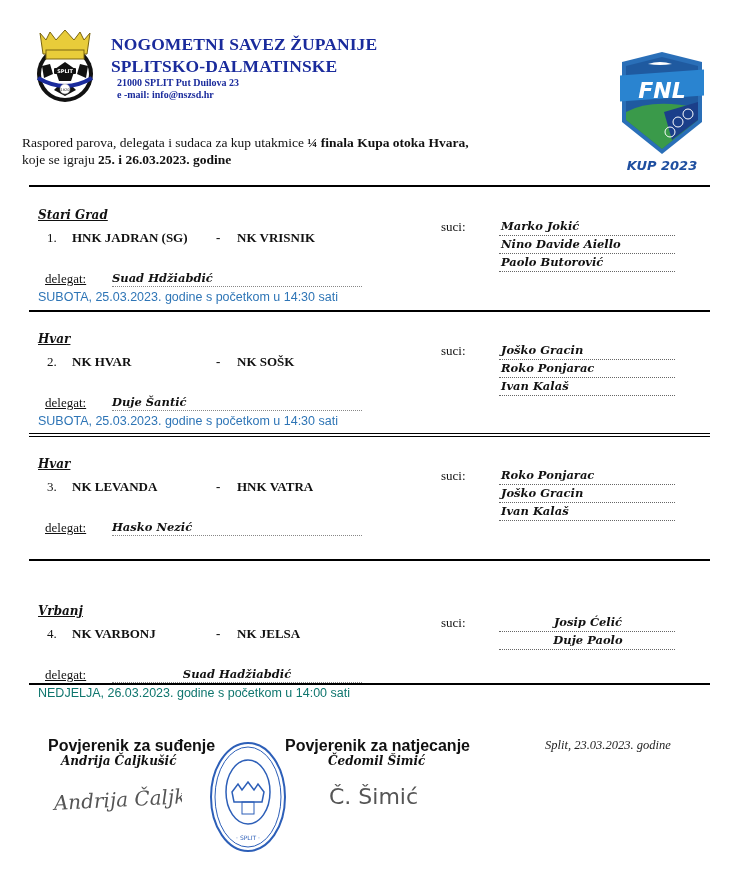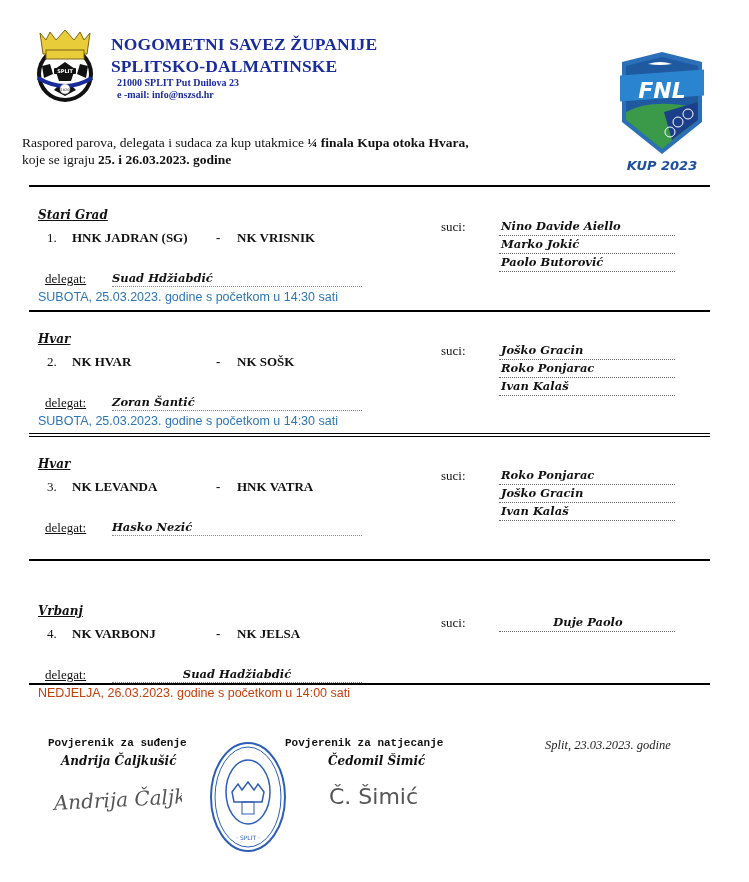--- a/index.html
+++ b/index.html
@@ -39,21 +39,21 @@
     .dash { left: 216px; font-weight: bold; font-family: "Liberation Serif", serif; font-size: 13px; top: 22px; }
     .away { left: 237px; }
     .del-label { left: 45px; top: 63px; font-family: "Liberation Serif", serif; font-size: 13px; text-decoration: underline; }
     .del-name { left: 112px; top: 63px; width: 250px; border-bottom: 1px dotted #888; font-family: "DejaVu Serif", serif; font-weight: bold; font-style: italic; font-size: 11.5px; padding-bottom: 1px; }
     .time { left: 38px; top: 82px; font-family: "Liberation Sans", sans-serif; font-size: 12.5px; }
     .suci-label { left: 441px; top: 11px; font-family: "Liberation Serif", serif; font-size: 13px; }
     .refs { left: 499px; top: 10px; width: 176px; }
     .ref { font-family: "DejaVu Serif", serif; font-weight: bold; font-style: italic; font-size: 11.5px; border-bottom: 1px dotted #666; height: 18px; line-height: 17px; padding-left: 2px; }
 
     
-    .sig-title { font-family: Liberation Mono, monospace; font-weight: bold; font-size: 11px; }
+    .sig-title { font-family: Liberation Sans, sans-serif; font-weight: bold; font-size: 16px; }
     .sig-name { font-family: "DejaVu Serif", serif; font-weight: bold; font-style: italic; font-size: 12px; }
     #sig1-title { left: 48px; top: 737px; }
     #sig1-name { left: 61px; top: 754px; }
     #sig2-title { left: 285px; top: 737px; }
     #sig2-name { left: 328px; top: 754px; }
     #place-date { left: 545px; top: 738px; font-family: "Liberation Serif", serif; font-style: italic; font-size: 12.5px; color: #222; }
     #signature1 { left: 52px; top: 775px; width: 130px; height: 45px; }
     #signature2 { left: 325px; top: 770px; width: 95px; height: 45px; }
     #stamp { left: 208px; top: 740px; width: 80px; height: 115px; }
   </style>
@@ -113,33 +113,33 @@
     <div class="abs venue">Stari Grad</div>
     <div class="abs num">1.</div>
     <div class="abs team home">HNK JADRAN (SG)</div>
     <div class="abs dash">-</div>
     <div class="abs team away">NK VRISNIK</div>
     <div class="abs del-label">delegat:</div>
     <div class="abs del-name">Suad Hdžiabdić</div>
     <div class="abs time" style="color: rgb(46, 117, 182);">SUBOTA, 25.03.2023. godine s početkom u 14:30 sati</div>
     <div class="abs suci-label">suci:</div>
     <div class="abs refs">
+        <div class="ref">Marko Jokić</div>
         <div class="ref">Nino Davide Aiello</div>
-        <div class="ref">Marko Jokić</div>
         <div class="ref">Paolo Butorović</div>
       </div>
   </div>
     <div class="abs match" style="top: 332px;">
     <div class="abs venue">Hvar</div>
     <div class="abs num">2.</div>
     <div class="abs team home">NK HVAR</div>
     <div class="abs dash">-</div>
     <div class="abs team away">NK SOŠK</div>
     <div class="abs del-label">delegat:</div>
-    <div class="abs del-name">Zoran Šantić</div>
+    <div class="abs del-name">Duje Šantić</div>
     <div class="abs time" style="color: rgb(46, 117, 182);">SUBOTA, 25.03.2023. godine s početkom u 14:30 sati</div>
     <div class="abs suci-label">suci:</div>
     <div class="abs refs">
         <div class="ref">Joško Gracin</div>
         <div class="ref">Roko Ponjarac</div>
         <div class="ref">Ivan Kalaš</div>
       </div>
   </div>
     <div class="abs match" style="top: 457px;">
     <div class="abs venue">Hvar</div>
@@ -157,23 +157,24 @@
       </div>
   </div>
     <div class="abs match" style="top: 604px; text-align: center;">
     <div class="abs venue">Vrbanj</div>
     <div class="abs num">4.</div>
     <div class="abs team home">NK VARBONJ</div>
     <div class="abs dash">-</div>
     <div class="abs team away">NK JELSA</div>
     <div class="abs del-label">delegat:</div>
     <div class="abs del-name">Suad Hadžiabdić</div>
-    <div class="abs time" style="color: #c2410c;">NEDJELJA, 26.03.2023. godine s početkom u 14:00 sati</div>
-    <div class="abs suci-label">suci:</div>
-    <div class="abs refs">
+    <div class="abs time" style="color: #0f766e;">NEDJELJA, 26.03.2023. godine s početkom u 14:00 sati</div>
+    <div class="abs suci-label">suci:</div>
+    <div class="abs refs">
+        <div class="ref">Josip Ćelić</div>
         <div class="ref">Duje Paolo</div>
       </div>
   </div>
   </div>
 
 <div class="abs rule rule-thick" style="top:310px;"></div>
 <div class="abs rule rule-double" style="top:433px;"></div>
 <div class="abs rule rule-thick" style="top:559px;"></div>
 <div class="abs rule rule-thin" style="top:683px;"></div>
 

